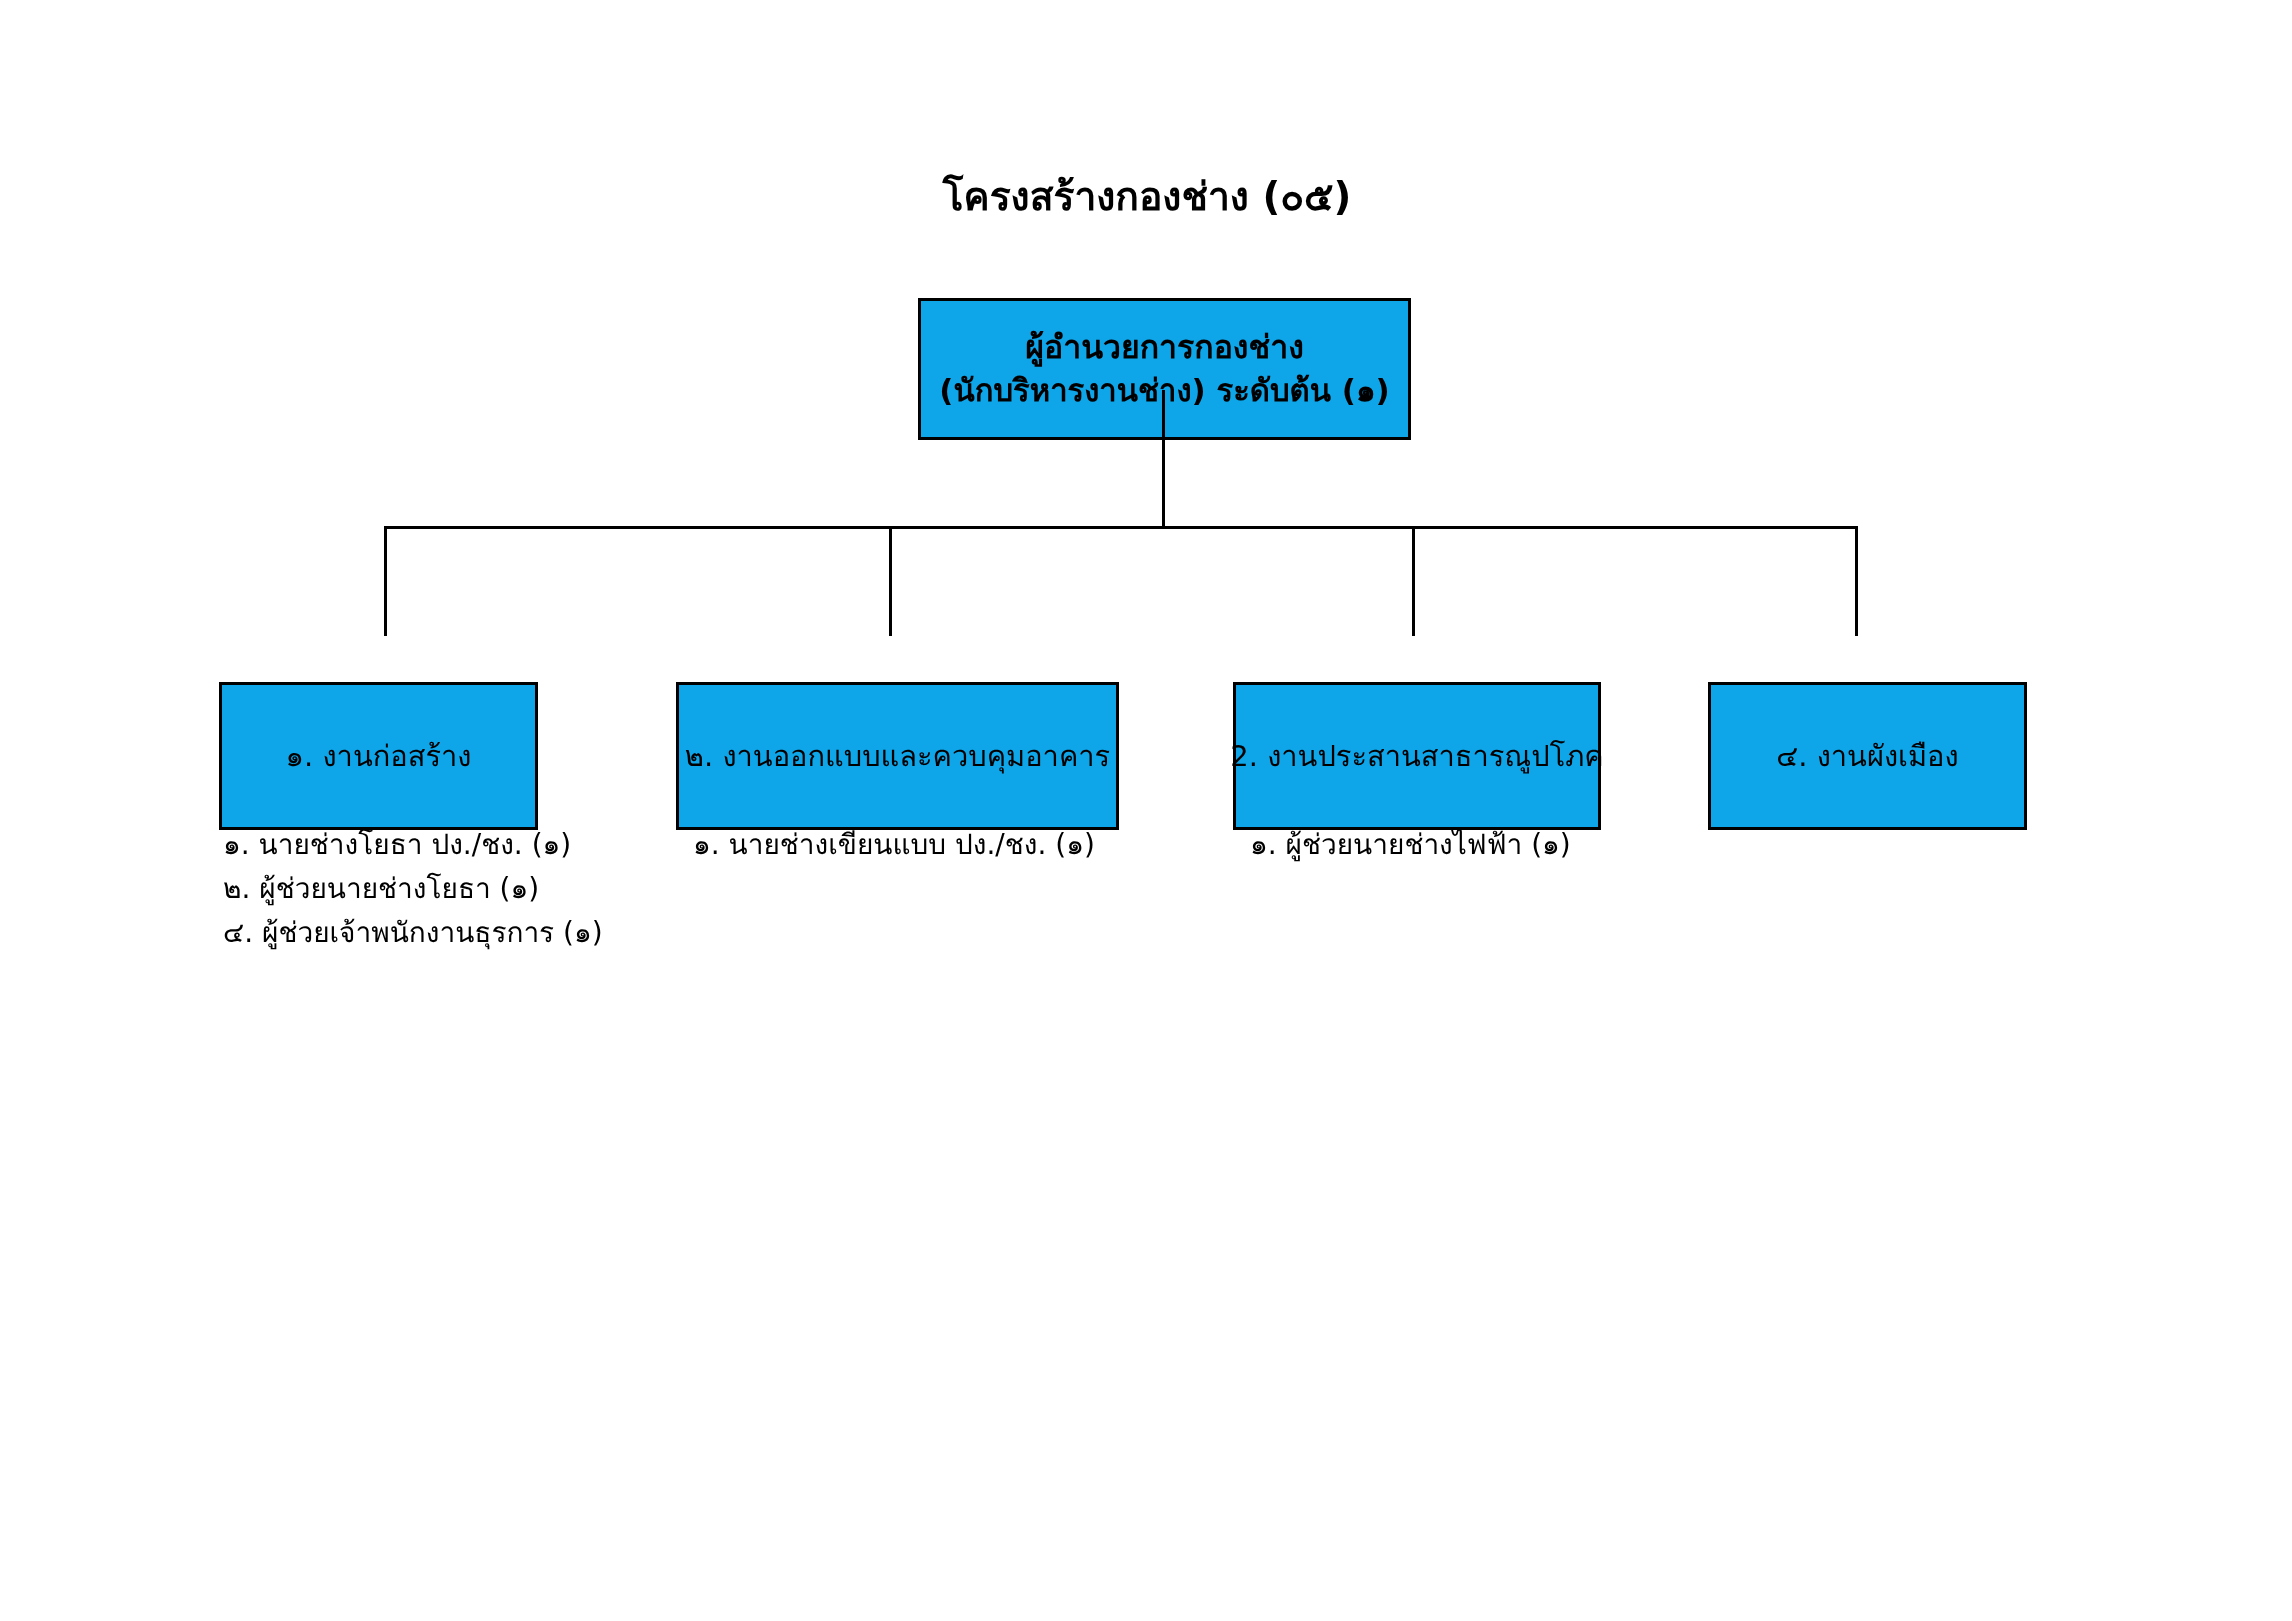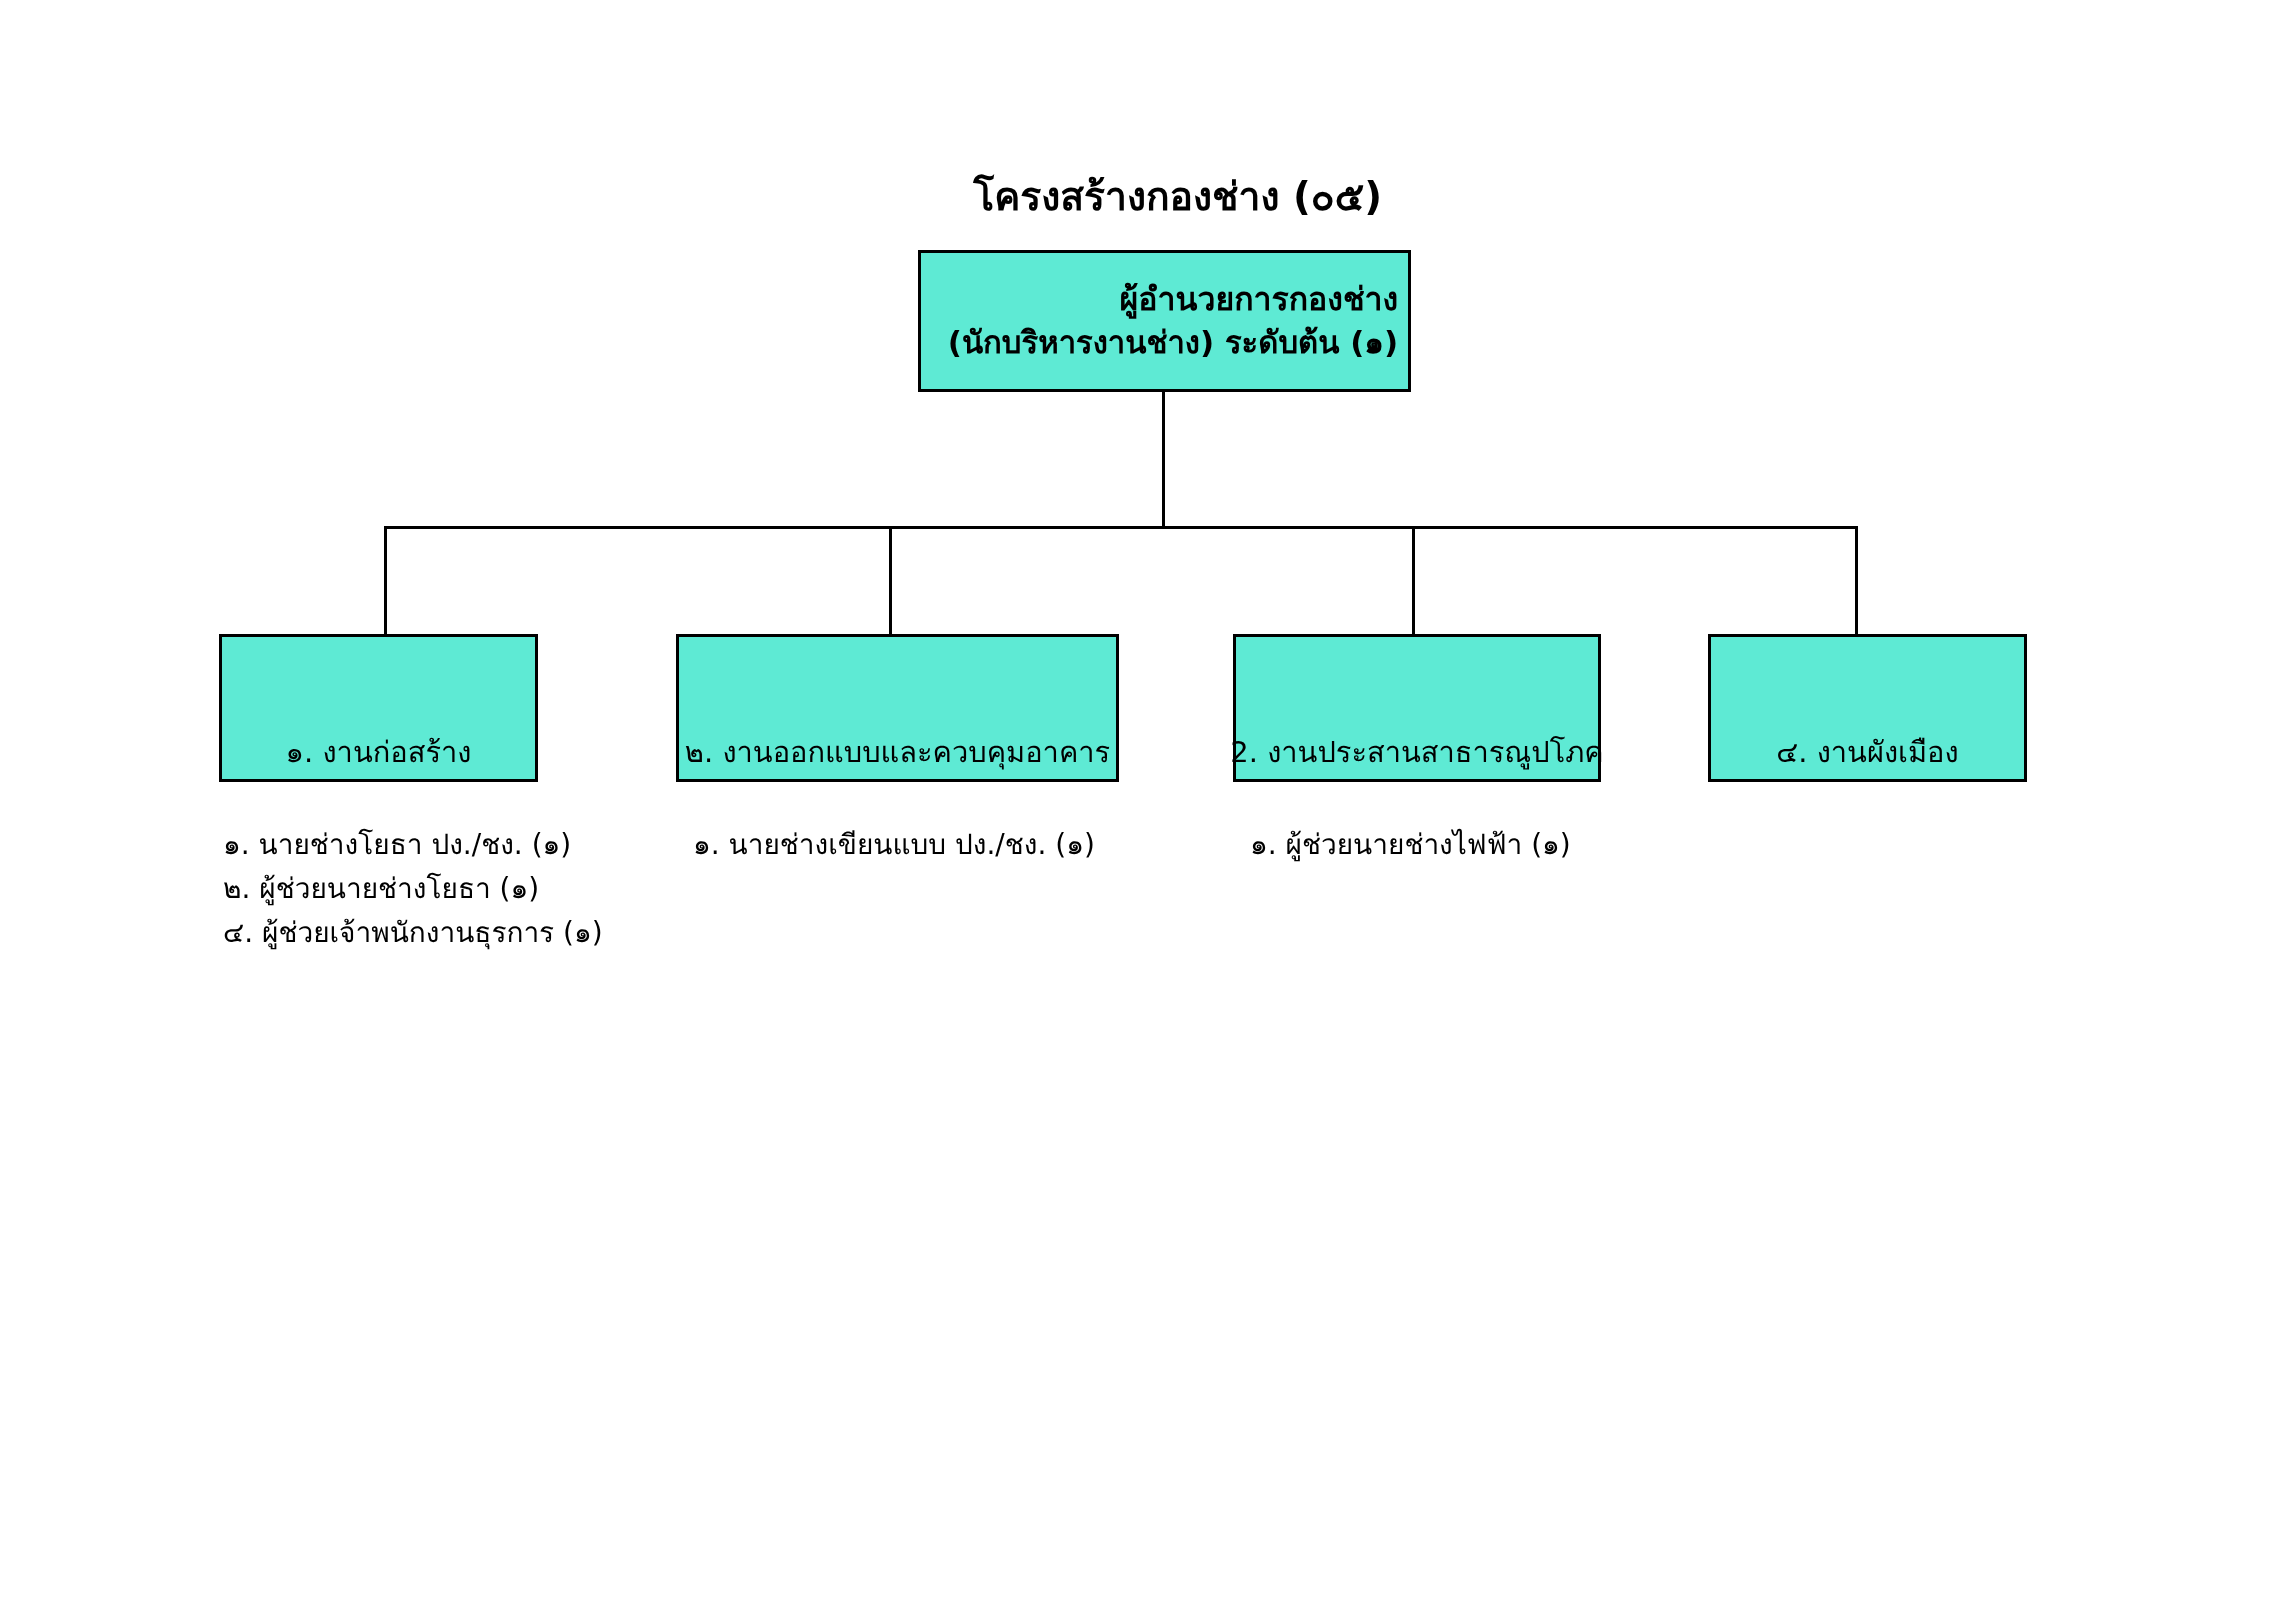--- a/index.html
+++ b/index.html
@@ -14,35 +14,36 @@
     background: #ffffff;
     font-family: "DejaVu Sans", sans-serif;
     color: #000000;
     overflow: hidden;
   }
   .title {
     position: absolute;
     left: 912px;
     top: 174px;
     width: 470px;
-    text-align: right;
+    text-align: center;
     font-size: 39px;
     font-weight: bold;
     line-height: 1.2;
     white-space: nowrap;
   }
   .box {
     position: absolute;
     box-sizing: border-box;
     border: 3.9px solid #000000;
-    background: #5eead4;
+    background: #0ea5e9;
     display: flex;
-    align-items: flex-end;
+    align-items: center;
     justify-content: center;
     text-align: center;
+    margin-top: 48px;
   }
   .director {
     left: 918px;
     top: 250px;
     width: 493px;
     height: 142px;
     flex-direction: column;
     padding: 3.9px 9.8px;
   }
   .director-title {

